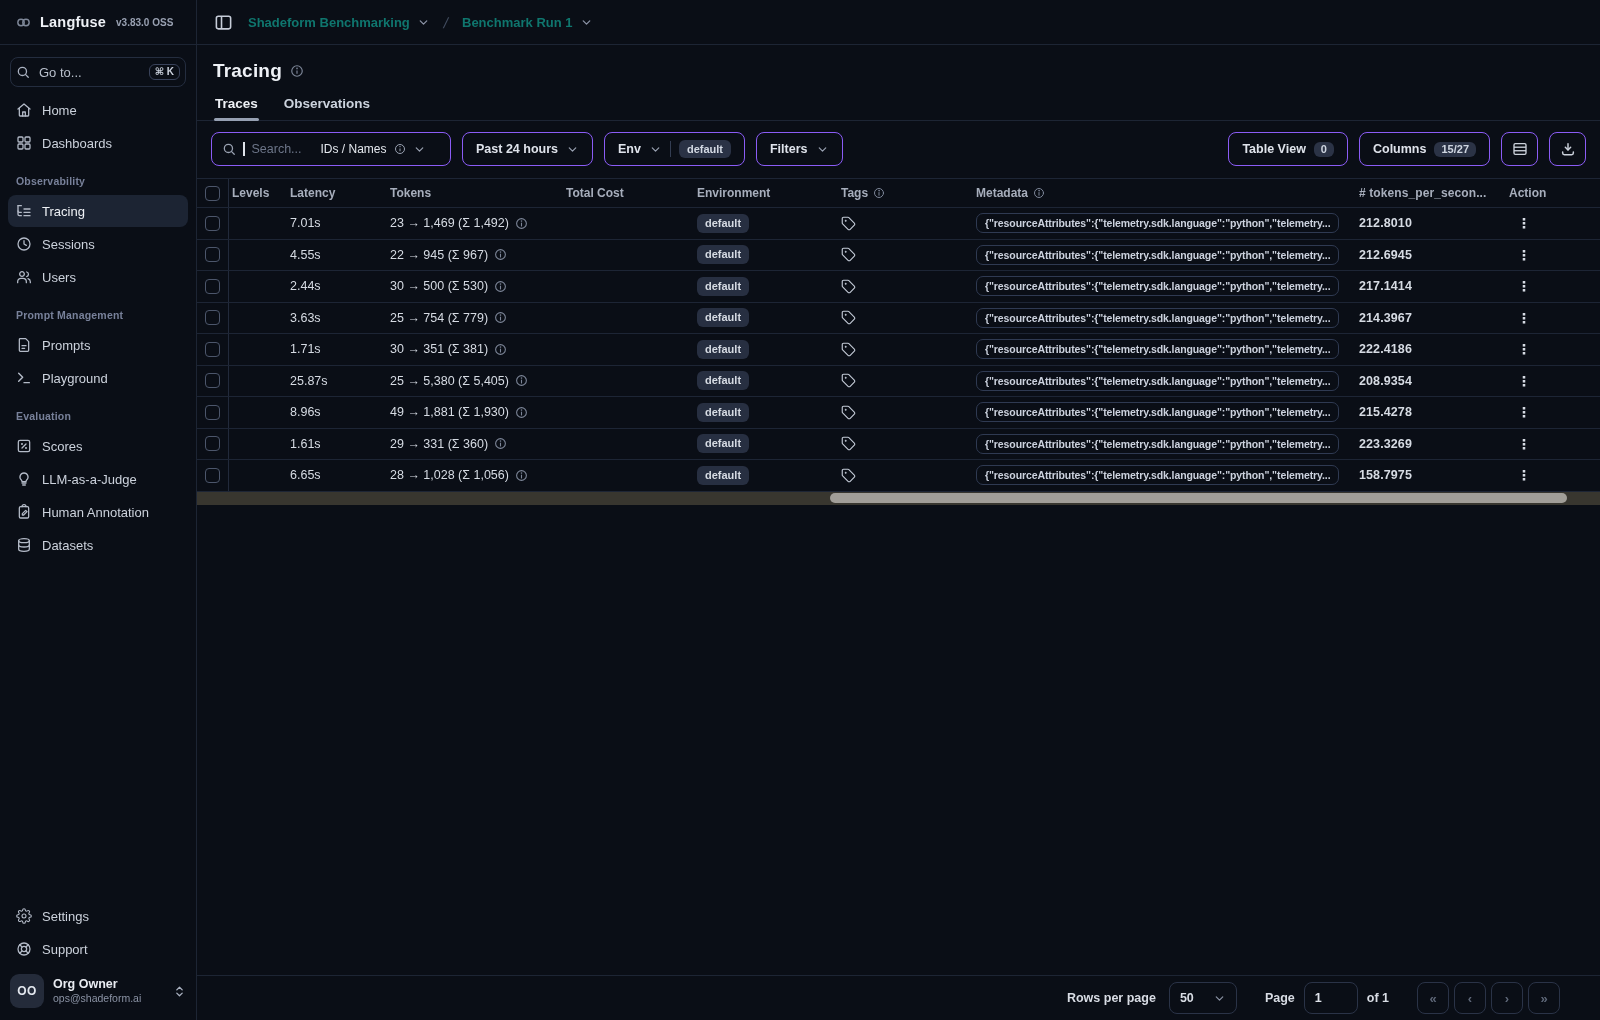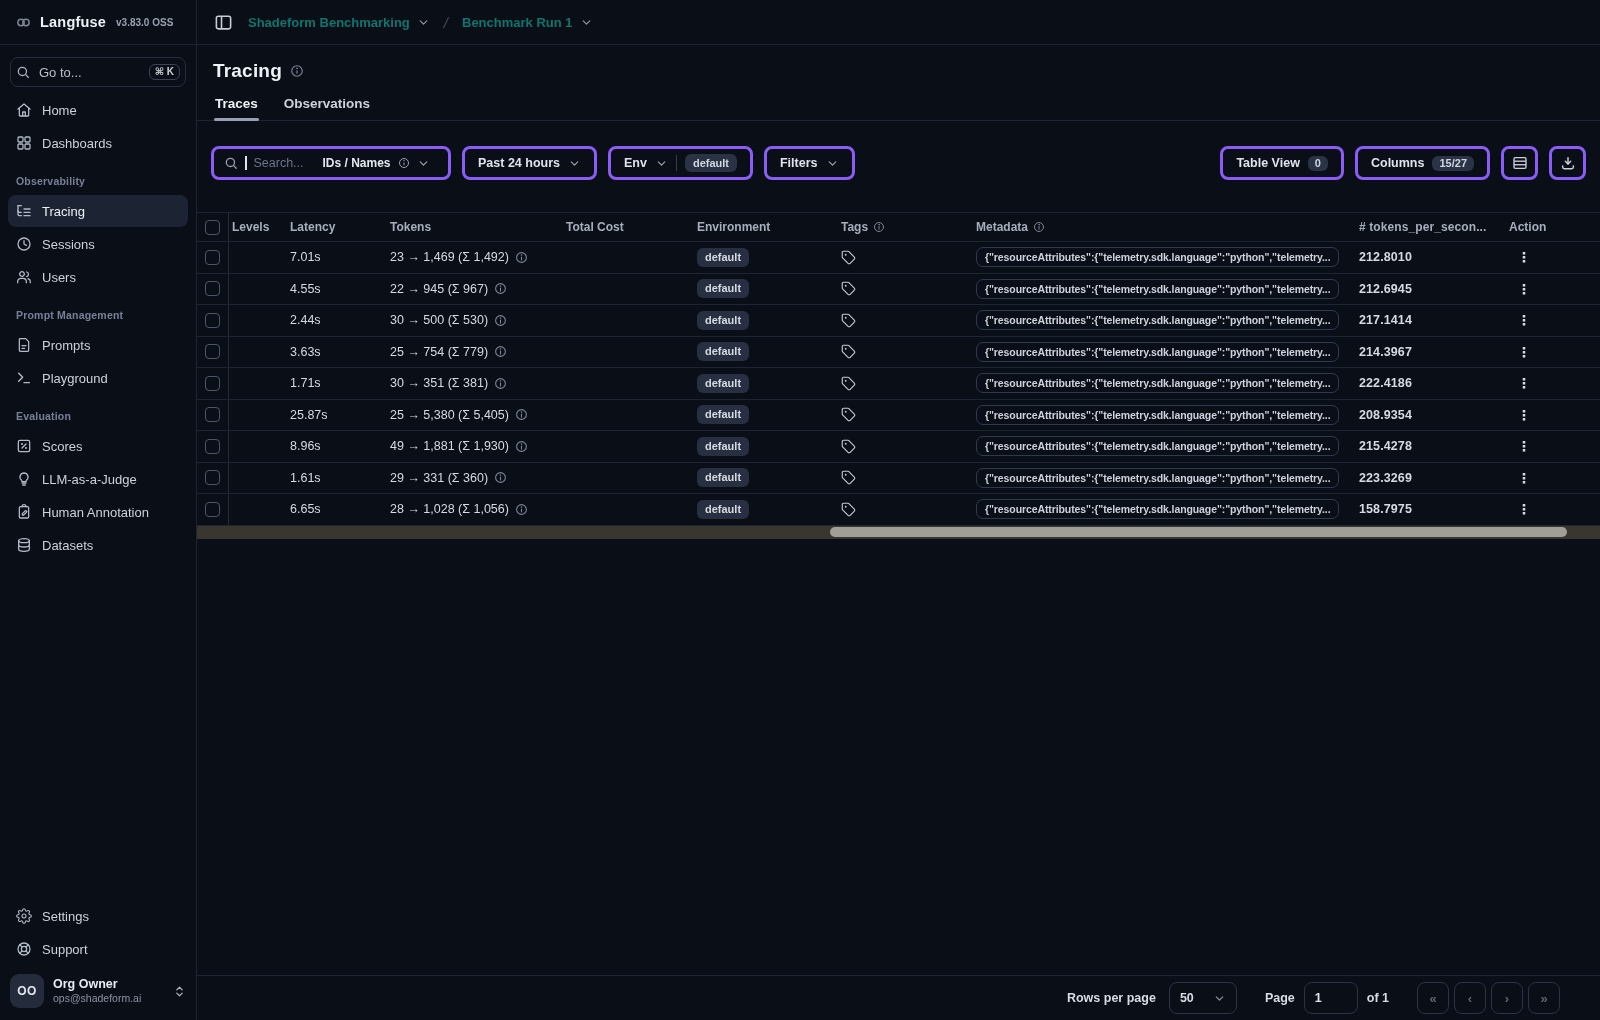--- a/index.html
+++ b/index.html
@@ -49,35 +49,35 @@
   .page-head { display:flex; align-items:center; gap:8px; padding:15px 16px 0; }
   .page-title { font-size:19px; font-weight:700; color:#eef1f6; letter-spacing:.2px; }
   .muted-ic { color:#7d8698; }
 
   .tabs { display:flex; gap:24px; padding:0 17px; margin-top:9px; border-bottom:1px solid #1d2534; }
   .tab { position:relative; padding:5px 1px 9px; font-size:13.5px; font-weight:600; color:#ccd3de; cursor:pointer; }
   .tab.active { color:#eef1f6; }
   .tab.active::after { content:""; position:absolute; left:0; right:0; bottom:-1px; height:3px; background:#96a0b2; border-radius:2px; }
 
   .toolbar { display:flex; align-items:center; gap:11px; padding:11px 14px 9px; }
-  .tbtn { height:34px; border:3px solid #8b5cf6; border-radius:8px; background:transparent; display:flex; align-items:center; gap:8px; padding:0 13px; font-size:12.5px; font-weight:600; color:#dfe3eb; cursor:pointer; white-space:nowrap;margin-top:14px; }
+  .tbtn { height:34px; border:1px solid #8b5cf6; border-radius:8px; background:transparent; display:flex; align-items:center; gap:8px; padding:0 13px; font-size:12.5px; font-weight:600; color:#dfe3eb; cursor:pointer; white-space:nowrap; }
   .tbtn svg { color:#9aa2b2; }
   .search-box { width:240px; padding:0 10px; gap:7px; }
   .caret { width:1.5px; height:14px; background:#dfe3ea; }
   .search-box input { background:transparent; border:none; outline:none; width:62px; color:#dfe3ea; font-size:12.5px; font-family:inherit; }
   .search-box input::placeholder { color:#6c7588; }
-  .scope-label { font-size:12px; font-weight:700; color:#e4e8ee; }
+  .scope-label { font-size:12px; font-weight:400; color:#e4e8ee; }
   .vsep { width:1px; height:16px; background:#333d52; }
   .chip { background:#2a3245; border-radius:6px; padding:3px 8px; font-size:11px; font-weight:600; color:#d3d9e3; }
   .toolbar-spacer { flex:1; }
   .count-badge { background:#2b3346; border-radius:6px; padding:1px 7px 2px; font-size:11px; font-weight:700; color:#cfd6e1; }
   .sq-btn { width:37px; padding:0; justify-content:center; }
 
   
-  .table { margin-top:23px; }
+  .table { margin-top:3px; }
   .trow { display:grid; grid-template-columns:32px 48px 105px 180px 130px 140px 140px 385px 145px 1fr; align-items:center; border-bottom:1px solid #1d2535; font-size:12.5px; color:#d6dbe3; }
   .thead { height:30px; border-top:1px solid #1d2535; font-size:12px; font-weight:600; color:#a7aebc; }
   .tbody-row { height:31.5px; }
   .cell-cb { align-self:stretch; display:flex; align-items:center; justify-content:center; border-right:1px solid #222a3b; }
   .checkbox { width:15px; height:15px; border:1.5px solid #4c566b; border-radius:4px; cursor:pointer; }
   .c-levels { padding-left:3px; }
   .c-latency { padding-left:13px; }
   .c-tokens { padding-left:8px; display:flex; align-items:center; gap:6px; }
   .c-cost { padding-left:4px; }
   .c-env { padding-left:5px; }

